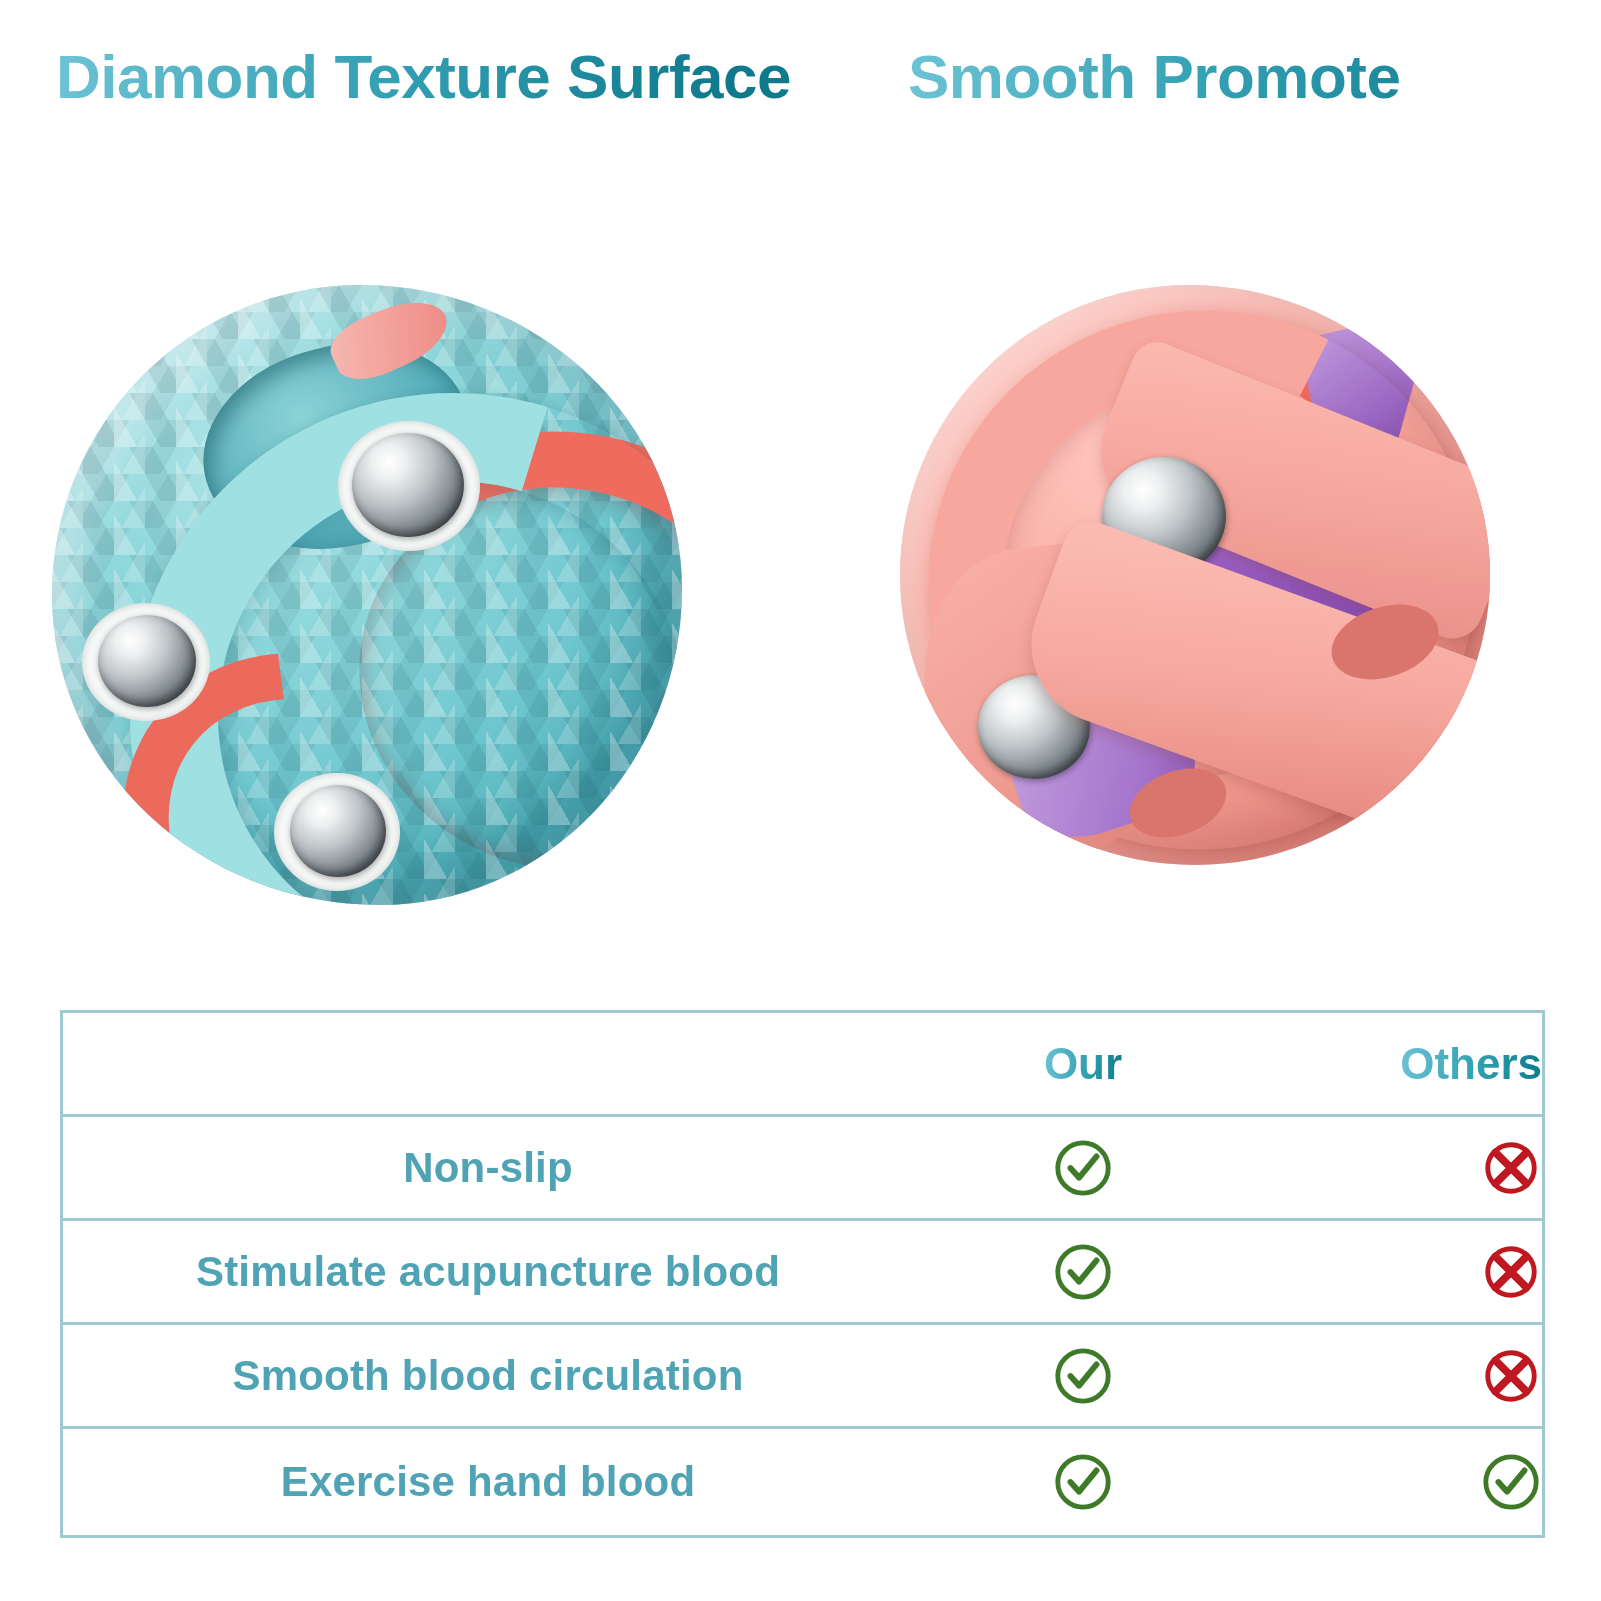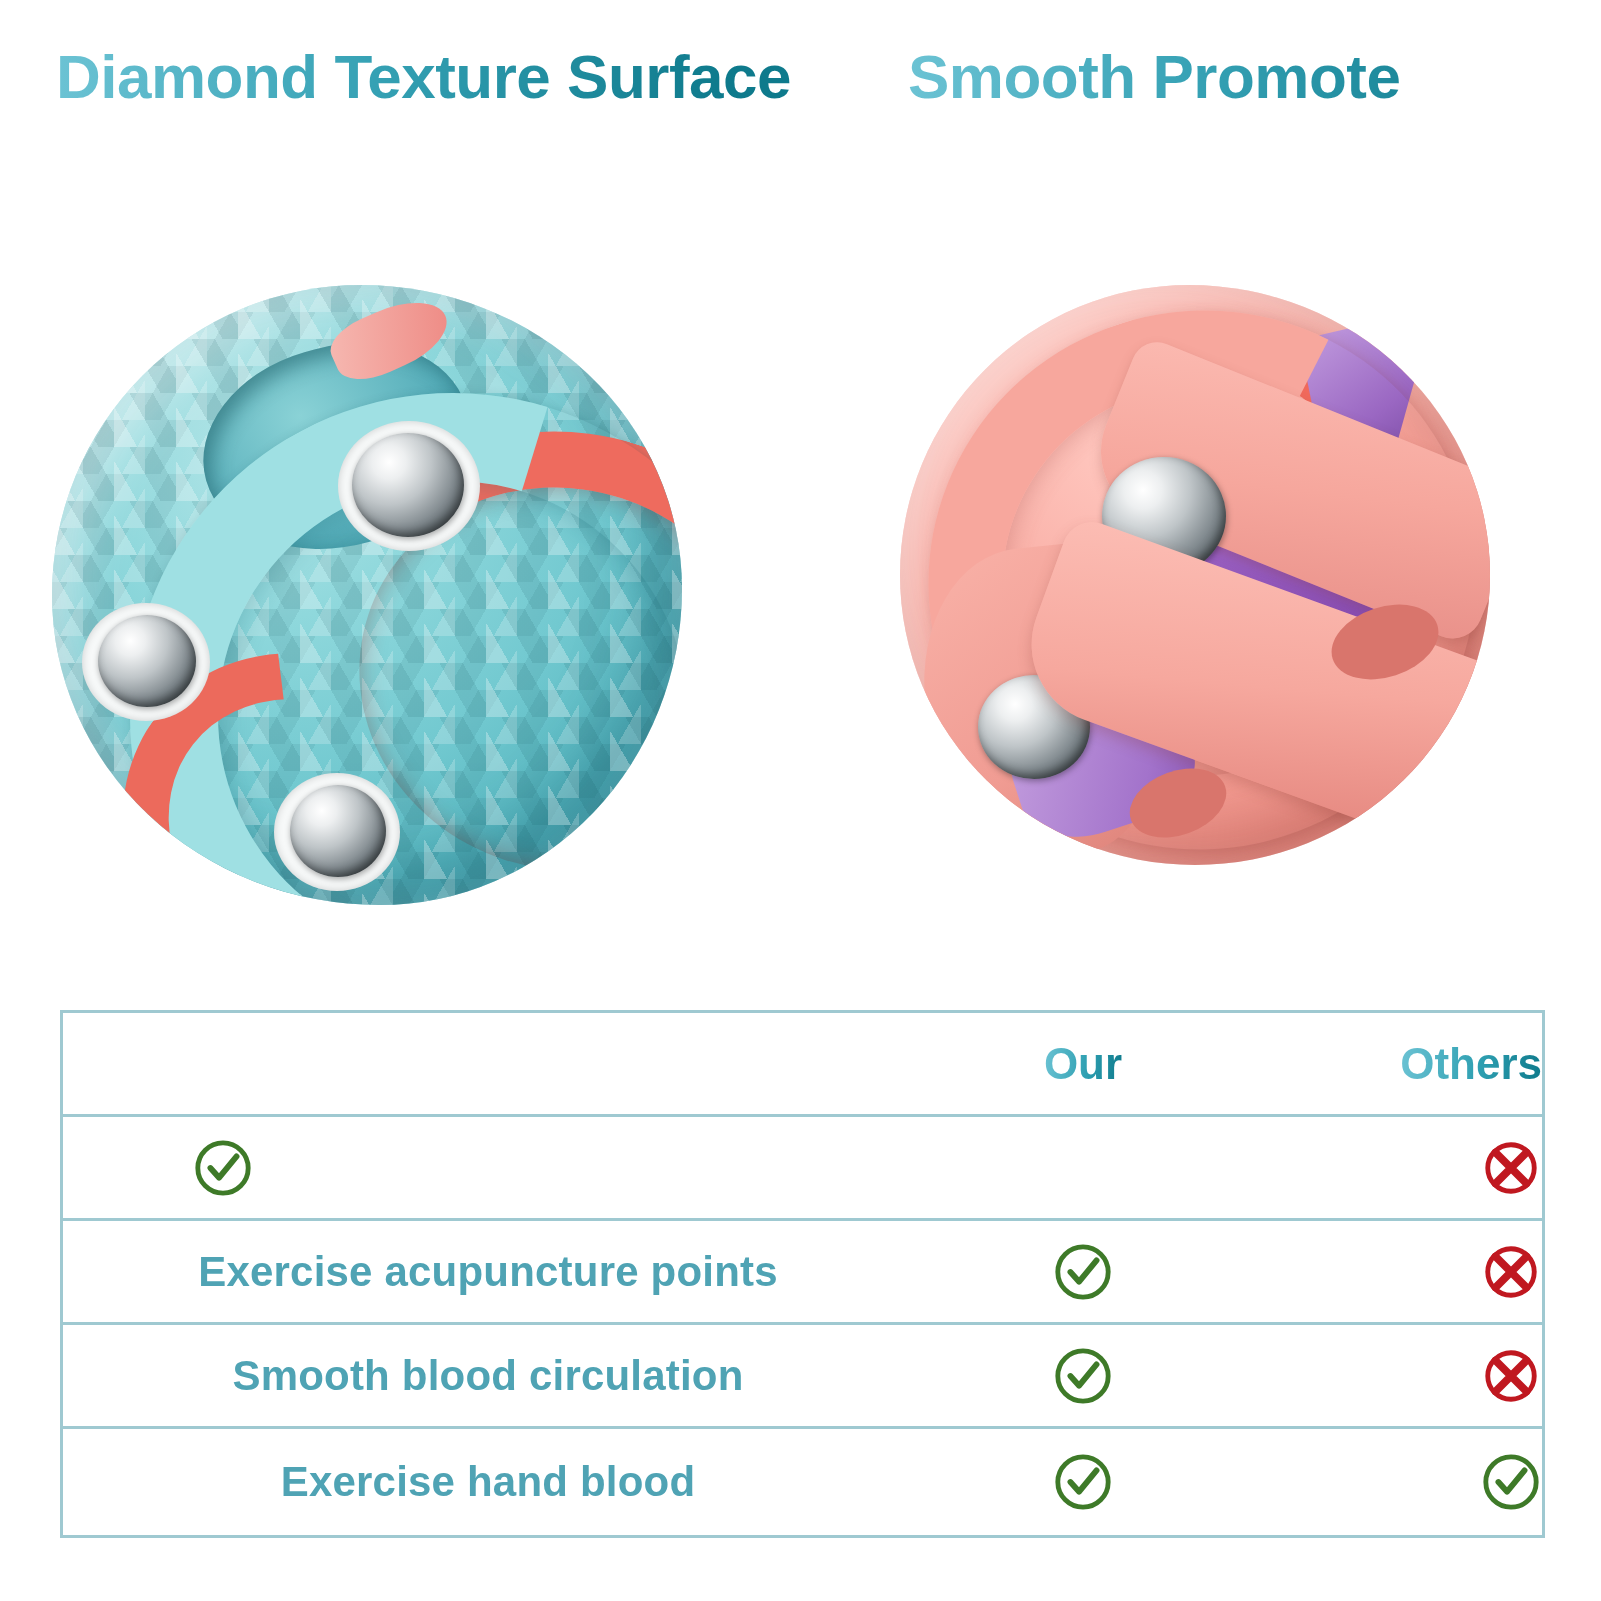--- a/index.html
+++ b/index.html
@@ -283,41 +283,44 @@
     </div>
     <div class="col-our">
       <span class="hdr-text">Our</span>
     </div>
     <div class="col-others">
       <span class="hdr-text">Others</span>
     </div>
   </div>
 
   <div class="trow">
+    <div class="col-label">
+      <span class="row-label">Non-slip</span>
+    </div>
     <div class="col-our">
       <span>
         <svg class="mark" viewBox="0 0 64 64" aria-hidden="true">
           <circle cx="32" cy="32" r="26" fill="none" stroke="#3E7A28" stroke-width="5"></circle>
           <path d="M19 32 L28 42 L46 20" fill="none" stroke="#3E7A28" stroke-width="6" stroke-linecap="round" stroke-linejoin="round"></path>
         </svg>
       </span>
     </div>
     <div class="col-others">
       <span>
         <svg class="mark" viewBox="0 0 64 64" aria-hidden="true">
           <circle cx="32" cy="32" r="24" fill="none" stroke="#C01820" stroke-width="5"></circle>
           <path d="M16 16 L48 48 M48 16 L16 48" fill="none" stroke="#C01820" stroke-width="8" stroke-linecap="round"></path>
         </svg>
       </span>
     </div>
   </div>
 
   <div class="trow">
     <div class="col-label">
-      <span class="row-label">Exercise acupuncture points</span>
+      <span class="row-label">Stimulate acupuncture blood</span>
     </div>
     <div class="col-our">
       <span>
         <svg class="mark" viewBox="0 0 64 64" aria-hidden="true">
           <circle cx="32" cy="32" r="26" fill="none" stroke="#3E7A28" stroke-width="5"></circle>
           <path d="M19 32 L28 42 L46 20" fill="none" stroke="#3E7A28" stroke-width="6" stroke-linecap="round" stroke-linejoin="round"></path>
         </svg>
       </span>
     </div>
     <div class="col-others">

